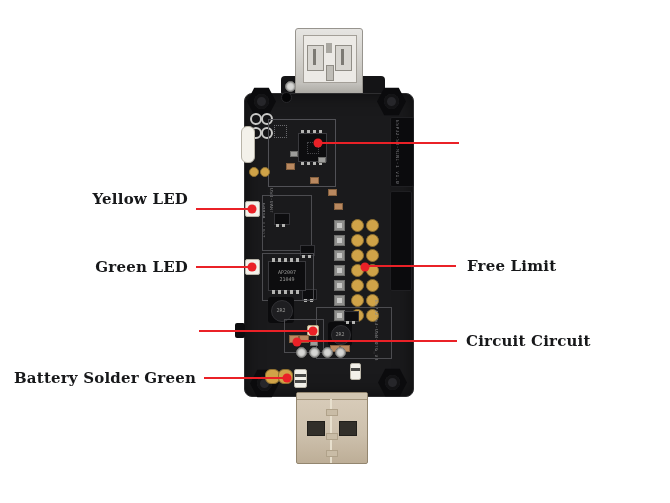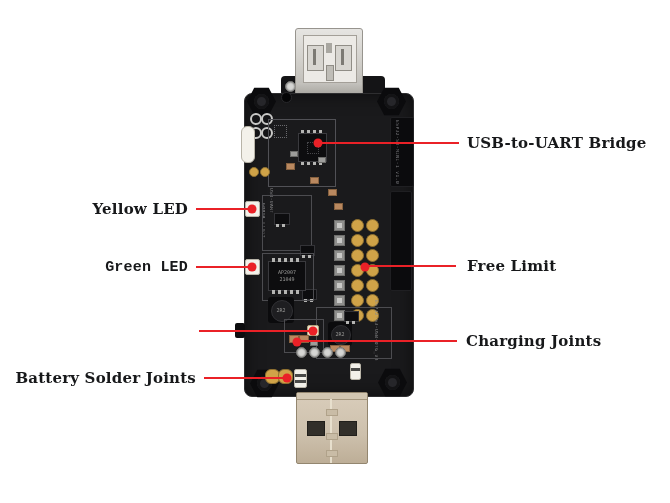--- a/index.html
+++ b/index.html
@@ -198,40 +198,39 @@
               background:linear-gradient(180deg,#d9cdbb 0%,#cdc0ac 60%,#bdae97 100%);">
     <div style="position:absolute;left:0;top:0;width:70px;height:6px;background:#d2c6b1;border-bottom:1px solid #a3957c;"></div>
     <div style="position:absolute;left:10px;top:28px;width:16px;height:13px;background:#322f2a;border:1px solid #211f1b;"></div>
     <div style="position:absolute;left:42px;top:28px;width:16px;height:13px;background:#322f2a;border:1px solid #211f1b;"></div>
     <div style="position:absolute;left:33px;top:6px;width:2px;height:64px;background:#e7dfcd;"></div>
     <div style="position:absolute;left:29px;top:16px;width:10px;height:5px;background:#c9bca6;border:1px solid #b0a28a;"></div>
     <div style="position:absolute;left:29px;top:40px;width:10px;height:5px;background:#c9bca6;border:1px solid #b0a28a;"></div>
     <div style="position:absolute;left:29px;top:57px;width:10px;height:5px;background:#c9bca6;border:1px solid #b0a28a;"></div>
   </div>
 
-  <span class="lbl" style="left:467px;top:143px;">USB-to-UART Bridge</span>
   <div class="leader" style="left:322px;top:143px;width:137px;"></div>
   <div class="ldot" style="left:318px;top:143px;"></div>
 
-  <span class="lbl" style="right:482px;top:209px;text-align:right;">Yellow LED</span>
+  <span class="lbl" style="right:482px;top:199px;text-align:right;">Yellow LED</span>
   <div class="leader" style="left:196px;top:209px;width:54px;"></div>
   <div class="ldot" style="left:252px;top:209px;"></div>
 
-  <span class="lbl" style="right:482px;top:267px;font-family:Liberation Mono, monospace;">Green LED</span>
+  <span class="lbl" style="right:482px;top:267px;">Green LED</span>
   <div class="leader" style="left:196px;top:267px;width:54px;"></div>
   <div class="ldot" style="left:252px;top:267px;"></div>
 
   <span class="lbl" style="left:467px;top:266px;">Free Limit</span>
   <div class="leader" style="left:369px;top:266px;width:87px;"></div>
   <div class="ldot" style="left:365px;top:267px;"></div>
 
   <div class="leader" style="left:199px;top:331px;width:111px;"></div>
   <div class="ldot" style="left:313px;top:331px;"></div>
 
-  <span class="lbl" style="left:466px;top:341px;">Charging Joints</span>
+  <span class="lbl" style="left:466px;top:341px;">Circuit Circuit</span>
   <div class="leader" style="left:300px;top:341px;width:157px;"></div>
   <div class="ldot" style="left:297px;top:342px;"></div>
 
-  <span class="lbl" style="right:474px;top:378px;">Battery Solder Joints</span>
+  <span class="lbl" style="right:474px;top:378px;">Battery Solder Green</span>
   <div class="leader" style="left:204px;top:378px;width:80px;"></div>
   <div class="ldot" style="left:287px;top:378px;"></div>
 
 </div>
 
 </body></html>

